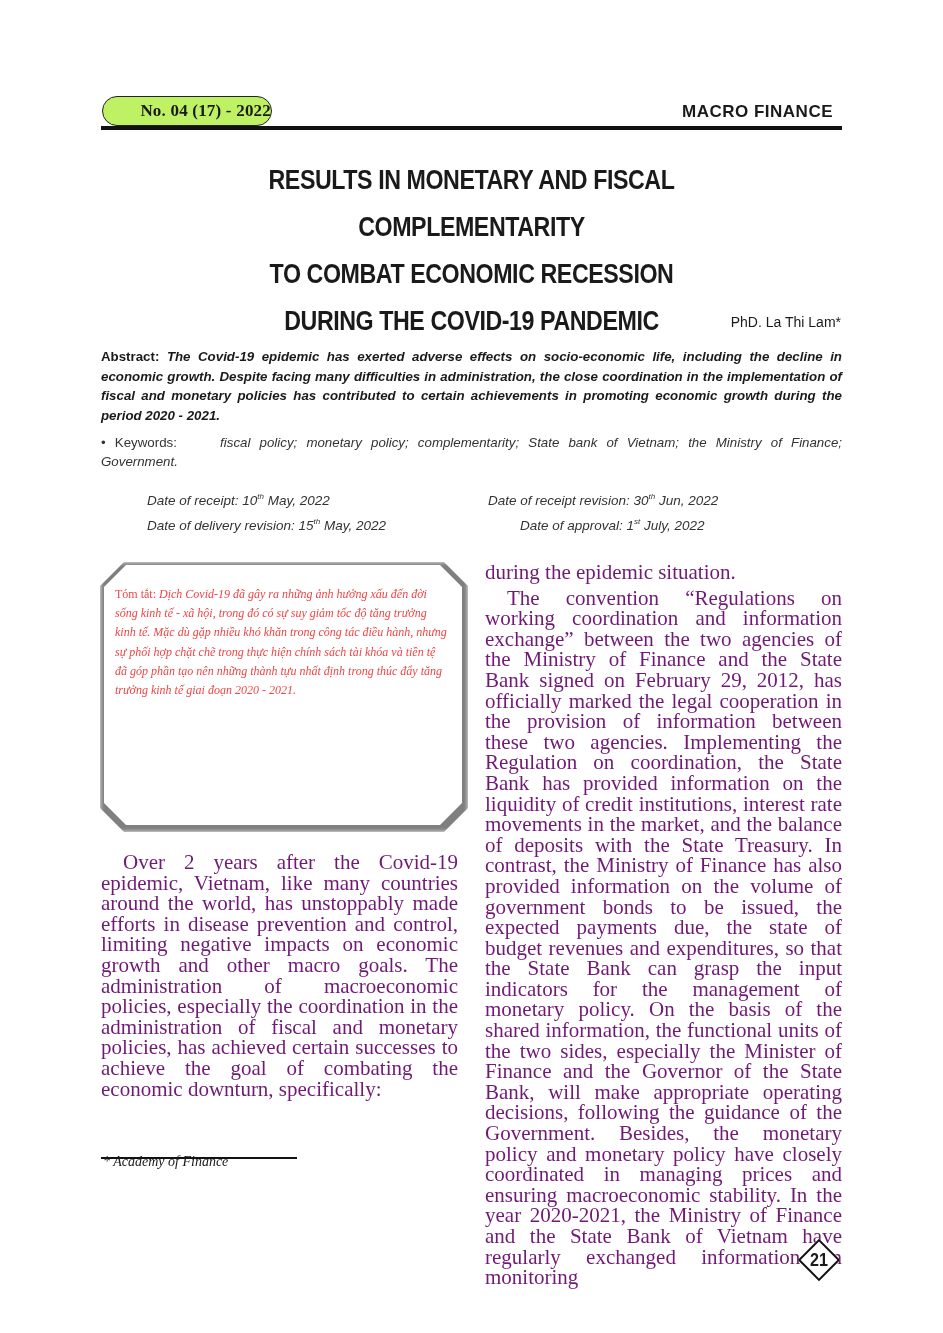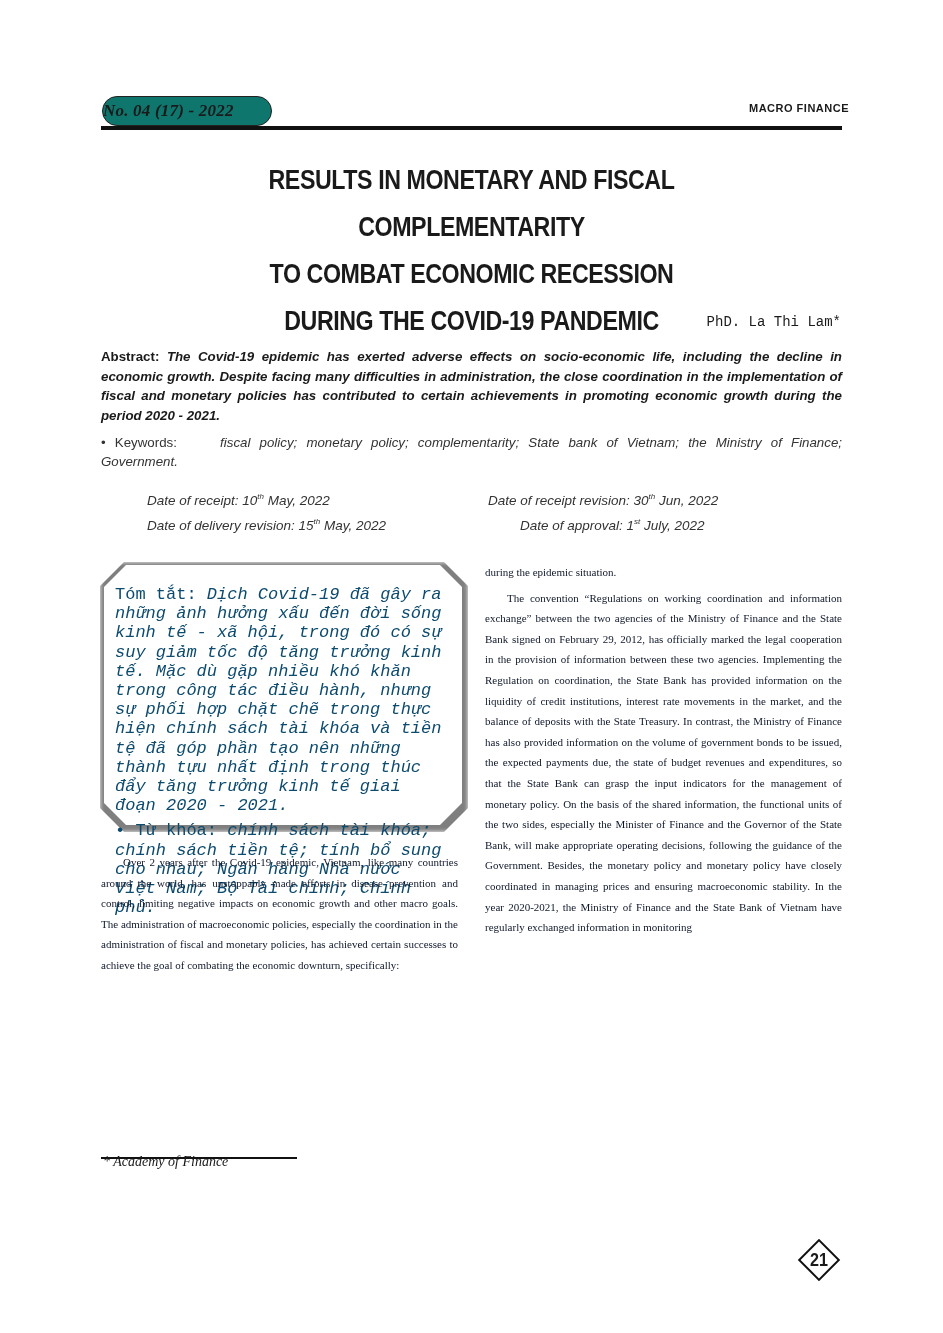--- a/index.html
+++ b/index.html
@@ -3,44 +3,44 @@
 <meta charset="utf-8">
 <style>
   html, body { margin: 0; padding: 0; background: #ffffff; }
   body { width: 943px; height: 1333px; position: relative; overflow: hidden; color: #1a1a1a; }
   .page { position: absolute; left: 0; top: 0; width: 943px; height: 1333px; }
 
   
   .issue-badge {
     position: absolute; left: 102px; top: 96px; width: 170px; height: 30px;
     border: 1.5px solid #222; border-radius: 16px; box-sizing: border-box;
-    font-family: "Liberation Serif", serif; font-style: italic; font-weight: bold;
-    font-size: 17px; line-height: 27px; text-align: left; letter-spacing: 0.2px;
-    background: #0f766e; z-index: 2;
+    font-family: "Liberation Serif", serif; font-weight: bold;
+    font-size: 17px; line-height: 27px; text-align: right; letter-spacing: 0.2px;
+    background: #bef264; z-index: 2;
   }
   .section-label {
-    position: absolute; right: 94px; top: 102px;
-    font-family: "Liberation Sans", sans-serif; font-weight: bold; font-size: 11px;
+    position: absolute; right: 110px; top: 102px;
+    font-family: "Liberation Sans", sans-serif; font-weight: bold; font-size: 17px;
     letter-spacing: 0.5px;
   }
   .header-rule {
     position: absolute; left: 101px; top: 126px; width: 741px; height: 4px; background: #111;
   }
 
   
   .title {
     position: absolute; left: 101px; top: 157px; width: 741px; text-align: center;
     font-family: "Liberation Sans", sans-serif; font-weight: bold; font-size: 27px;
     line-height: 47px; letter-spacing: -0.5px; transform: scaleX(0.86); transform-origin: center top;
   }
   .title span { display: block; }
 
   .author {
     position: absolute; right: 102px; top: 314px;
-    font-family: Liberation Mono, monospace; font-size: 14px;
+    font-family: Liberation Sans, sans-serif; font-size: 14px;
   }
 
   .abstract {
     position: absolute; left: 101px; top: 347px; width: 741px;
     font-family: "Liberation Sans", sans-serif; font-size: 13.3px; line-height: 19.5px;
     text-align: justify; font-weight: bold;
   }
   .abstract .label { font-style: normal; }
   .abstract .body { font-style: italic; }
 
@@ -65,30 +65,30 @@
     clip-path: polygon(22px 0, calc(100% - 22px) 0, 100% 22px, 100% calc(100% - 22px), calc(100% - 22px) 100%, 22px 100%, 0 calc(100% - 22px), 0 22px);
   }
   .summary-shadow {
     position: absolute; left: 100px; top: 562px; width: 368px; height: 270px;
     background: #555;
     clip-path: polygon(24px 0, calc(100% - 24px) 0, 100% 24px, 100% calc(100% - 24px), calc(100% - 24px) 100%, 24px 100%, 0 calc(100% - 24px), 0 24px);
     filter: blur(2px); opacity: 0.75;
   }
   .summary-inner {
     position: absolute; left: 115px; top: 585px; width: 335px;
-    font-family: Liberation Mono, monospace; font-size: 17px; line-height: 19.2px; color: #0c4a6e;
+    font-family: Liberation Serif, serif; font-size: 12px; line-height: 19.2px; color: #ef4444;
   }
   .summary-inner .body { font-style: italic; }
   .summary-inner p { margin: 0 0 6px 0; }
 
   
   .col {
     position: absolute; width: 357px;
-    font-family: "Liberation Serif", serif; font-size: 11px; line-height: 20.6px;
-    text-align: justify; color: #0f172a;
+    font-family: "Liberation Serif", serif; font-size: 21px; line-height: 20.6px;
+    text-align: justify; color: #701a75;
   }
   .col p { margin: 0 0 5px 0; }
   .col p.indent { text-indent: 22px; }
   .col-left { left: 101px; top: 852px; }
   .col-right { left: 485px; top: 562px; }
   .col .lead { font-weight: bold; font-style: italic; }
 
   .footnote-rule { position: absolute; left: 101px; top: 1157px; width: 196px; height: 2px; background: #111; }
   .footnote {
     position: absolute; left: 103px; top: 1154px;
@@ -148,21 +148,20 @@
     </div>
     <div class="date-item" style="left:341px; top:25px;margin-left:32px;">
       <span>Date of approval: 1</span><sup>st</sup><span> July, 2022</span>
     </div>
   </div>
 
   <div class="summary-shadow"></div>
   <div class="summary-box"></div>
   <div class="summary-inner">
     <p><span>Tóm tắt: </span><span class="body">Dịch Covid-19 đã gây ra những ảnh hưởng xấu đến đời sống kinh tế - xã hội, trong đó có sự suy giảm tốc độ tăng trưởng kinh tế. Mặc dù gặp nhiều khó khăn trong công tác điều hành, nhưng sự phối hợp chặt chẽ trong thực hiện chính sách tài khóa và tiền tệ đã góp phần tạo nên những thành tựu nhất định trong thúc đẩy tăng trưởng kinh tế giai đoạn 2020 - 2021.</span></p>
-    <p><span>• Từ khóa: </span><span class="body">chính sách tài khóa; chính sách tiền tệ; tính bổ sung cho nhau; Ngân hàng Nhà nước Việt Nam; Bộ Tài chính; Chính phủ.</span></p>
   </div>
 
   <div class="col col-left">
     <p class="indent">Over 2 years after the Covid-19 epidemic, Vietnam, like many countries around the world, has unstoppably made efforts in disease prevention and control, limiting negative impacts on economic growth and other macro goals. The administration of macroeconomic policies, especially the coordination in the administration of fiscal and monetary policies, has achieved certain successes to achieve the goal of combating the economic downturn, specifically:</p>
   </div>
 
   <div class="col col-right">
     <p>during the epidemic situation.</p>
     <p class="indent">The convention “Regulations on working coordination and information exchange” between the two agencies of the Ministry of Finance and the State Bank signed on February 29, 2012, has officially marked the legal cooperation in the provision of information between these two agencies. Implementing the Regulation on coordination, the State Bank has provided information on the liquidity of credit institutions, interest rate movements in the market, and the balance of deposits with the State Treasury. In contrast, the Ministry of Finance has also provided information on the volume of government bonds to be issued, the expected payments due, the state of budget revenues and expenditures, so that the State Bank can grasp the input indicators for the management of monetary policy. On the basis of the shared information, the functional units of the two sides, especially the Minister of Finance and the Governor of the State Bank, will make appropriate operating decisions, following the guidance of the Government. Besides, the monetary policy and monetary policy have closely coordinated in managing prices and ensuring macroeconomic stability. In the year 2020-2021, the Ministry of Finance and the State Bank of Vietnam have regularly exchanged information in monitoring</p>
   </div>

